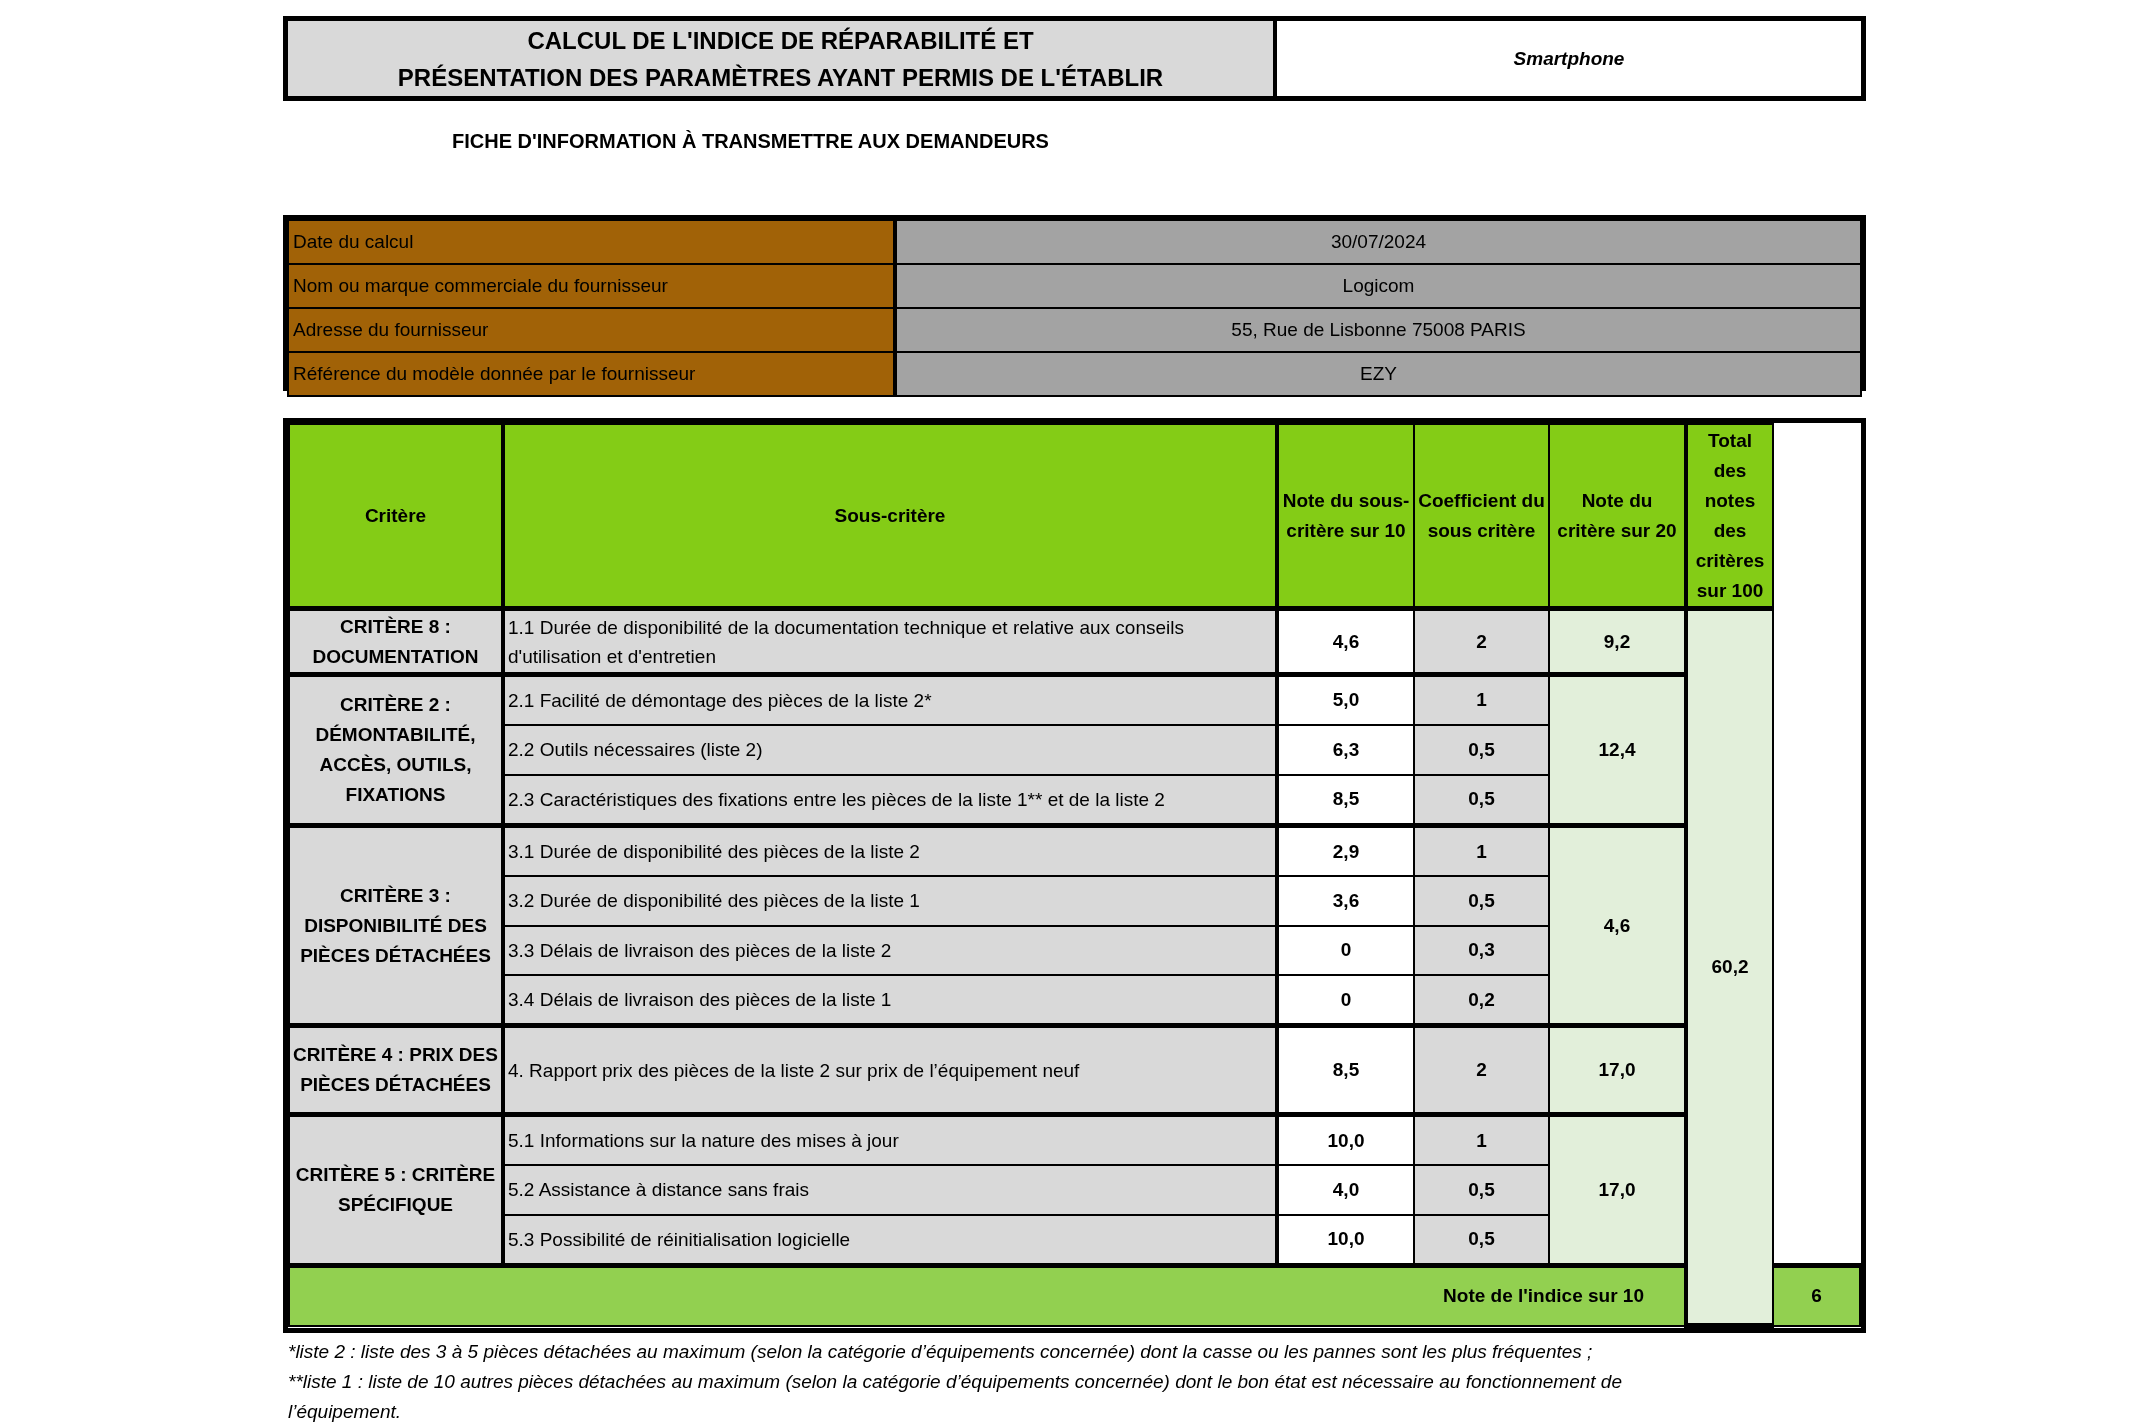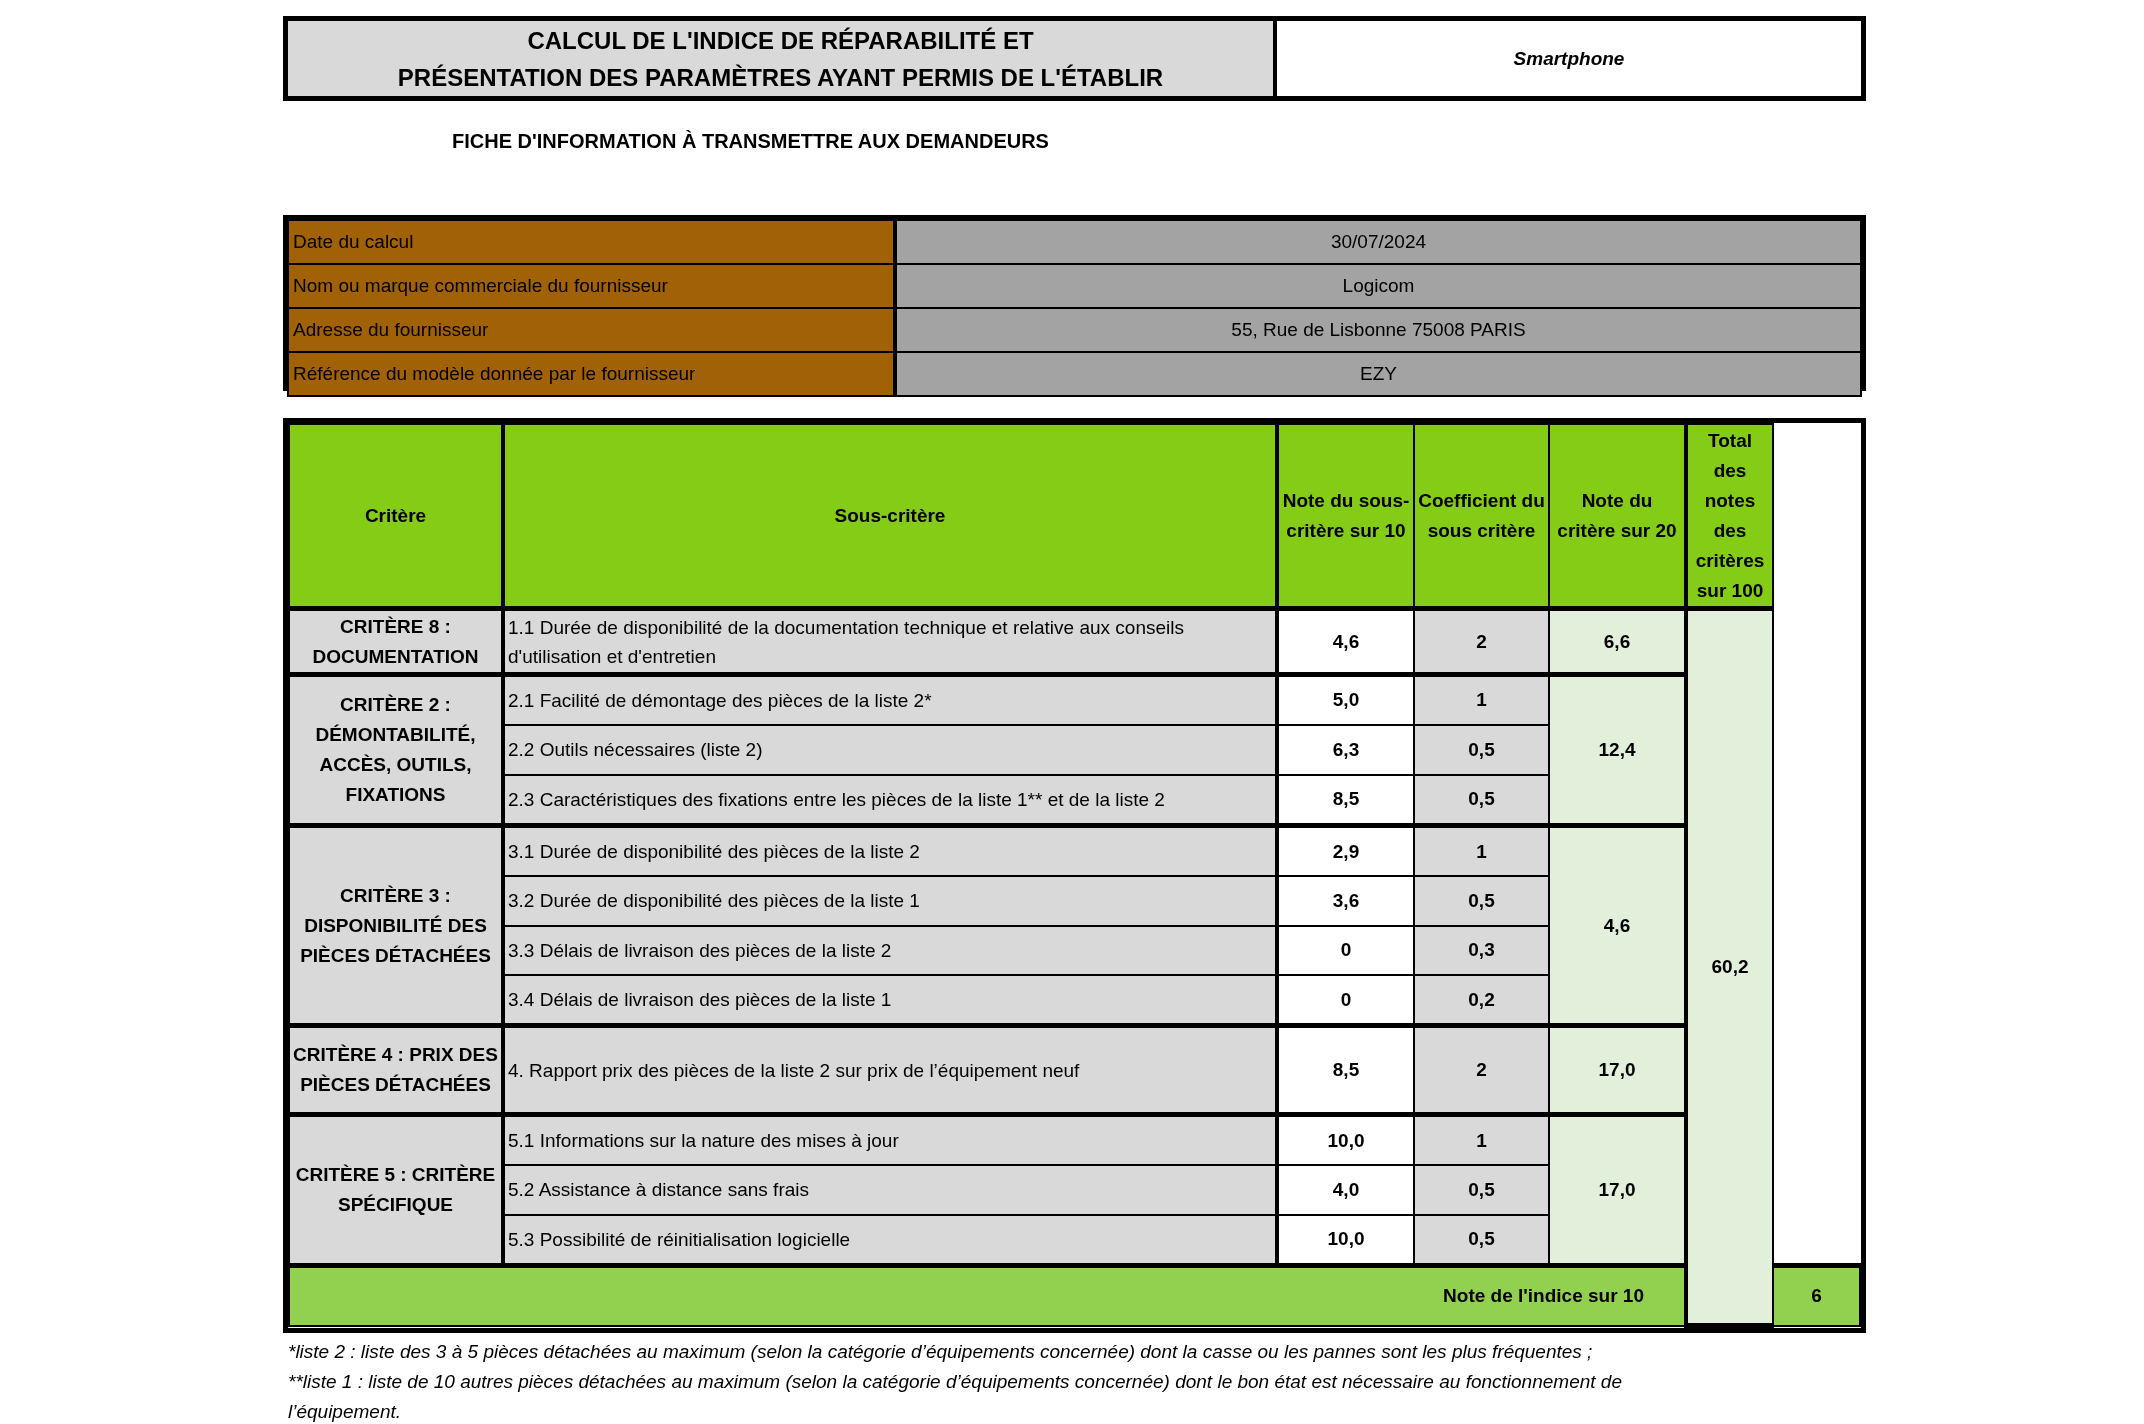--- a/index.html
+++ b/index.html
@@ -117,21 +117,21 @@
       <td>Coefficient du sous critère</td>
       <td style="border-right:4px solid #000">Note du critère sur 20</td>
       <td>Total des notes des critères sur 100</td>
     </tr>
 
     <tr class="group-end" style="height:64px">
       <td class="crit">CRITÈRE 8 : DOCUMENTATION</td>
       <td class="sub">1.1 Durée de disponibilité de la documentation technique et relative aux conseils d'utilisation et d'entretien</td>
       <td class="note">4,6</td>
       <td class="coef">2</td>
-      <td class="crit-note">6,6</td>
+      <td class="crit-note">9,2</td>
       <td class="total" rowspan="13">60,2</td>
     </tr>
 
     <tr class="row-std">
       <td class="crit group-end-cell" rowspan="3">CRITÈRE 2 : DÉMONTABILITÉ, ACCÈS, OUTILS, FIXATIONS</td>
       <td class="sub">2.1 Facilité de démontage des pièces de la liste 2*</td>
       <td class="note">5,0</td>
       <td class="coef">1</td>
       <td class="crit-note group-end-cell" rowspan="3">12,4</td>
     </tr>

